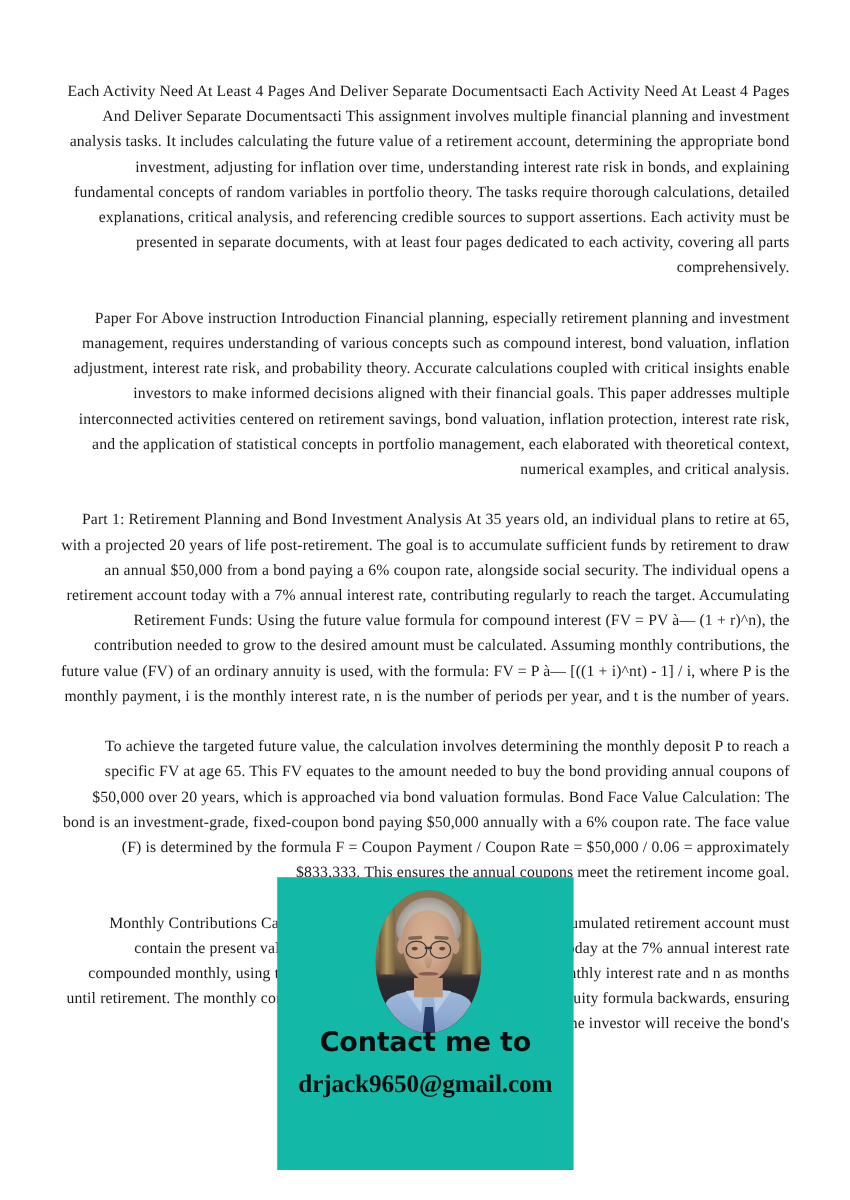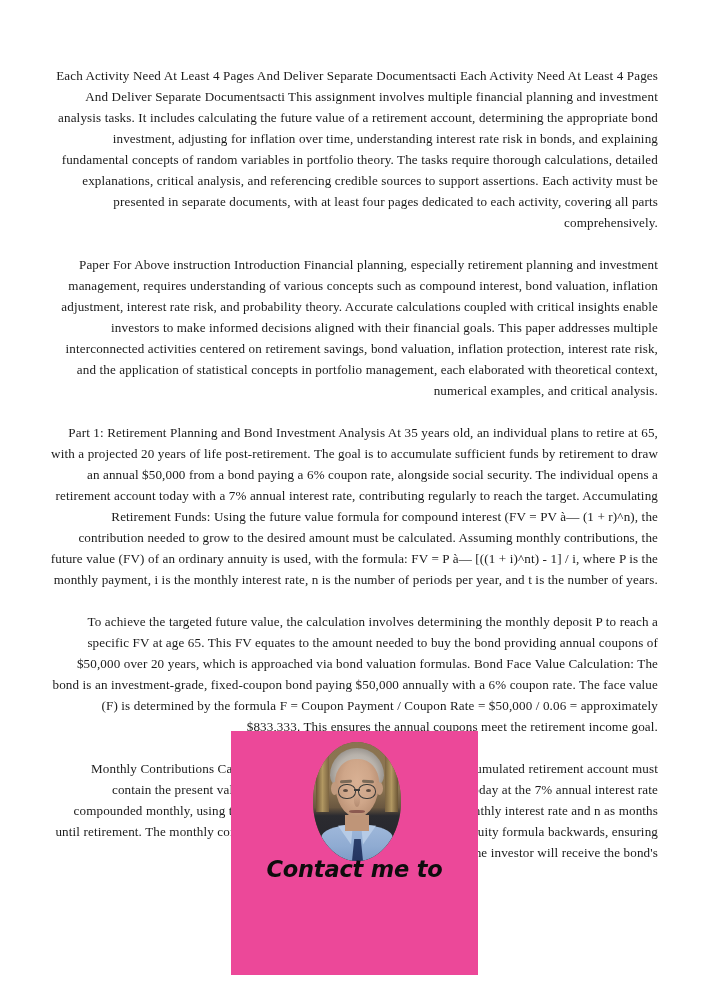--- a/index.html
+++ b/index.html
@@ -188,21 +188,21 @@
 <div id="page">
 
   <div id="doc-body">
     <p class="para">Each Activity Need At Least 4 Pages And Deliver Separate Documentsacti Each Activity Need At Least 4 Pages And Deliver Separate Documentsacti This assignment involves multiple financial planning and investment analysis tasks. It includes calculating the future value of a retirement account, determining the appropriate bond investment, adjusting for inflation over time, understanding interest rate risk in bonds, and explaining fundamental concepts of random variables in portfolio theory. The tasks require thorough calculations, detailed explanations, critical analysis, and referencing credible sources to support assertions. Each activity must be presented in separate documents, with at least four pages dedicated to each activity, covering all parts comprehensively.</p>
     <p class="para">Paper For Above instruction Introduction Financial planning, especially retirement planning and investment management, requires understanding of various concepts such as compound interest, bond valuation, inflation adjustment, interest rate risk, and probability theory. Accurate calculations coupled with critical insights enable investors to make informed decisions aligned with their financial goals. This paper addresses multiple interconnected activities centered on retirement savings, bond valuation, inflation protection, interest rate risk, and the application of statistical concepts in portfolio management, each elaborated with theoretical context, numerical examples, and critical analysis.</p>
     <p class="para">Part 1: Retirement Planning and Bond Investment Analysis At 35 years old, an individual plans to retire at 65, with a projected 20 years of life post-retirement. The goal is to accumulate sufficient funds by retirement to draw an annual $50,000 from a bond paying a 6% coupon rate, alongside social security. The individual opens a retirement account today with a 7% annual interest rate, contributing regularly to reach the target. Accumulating Retirement Funds: Using the future value formula for compound interest (FV = PV à— (1 + r)^n), the contribution needed to grow to the desired amount must be calculated. Assuming monthly contributions, the future value (FV) of an ordinary annuity is used, with the formula: FV = P à— [((1 + i)^nt) - 1] / i, where P is the monthly payment, i is the monthly interest rate, n is the number of periods per year, and t is the number of years.</p>
     <p class="para">To achieve the targeted future value, the calculation involves determining the monthly deposit P to reach a specific FV at age 65. This FV equates to the amount needed to buy the bond providing annual coupons of $50,000 over 20 years, which is approached via bond valuation formulas. Bond Face Value Calculation: The bond is an investment-grade, fixed-coupon bond paying $50,000 annually with a 6% coupon rate. The face value (F) is determined by the formula F = Coupon Payment / Coupon Rate = $50,000 / 0.06 = approximately $833,333. This ensures the annual coupons meet the retirement income goal.</p>
     <p class="para">Monthly Contributions Calculation: To accumulate this amount, the accumulated retirement account must contain the present value of the bond purchase discounted back to today at the 7% annual interest rate compounded monthly, using the formula PV = FV / (1 + r)^n, with r as monthly interest rate and n as months until retirement. The monthly contribution P is then derived by solving the annuity formula backwards, ensuring that the investor will receive the bond's</p>
   </div>
 
-  <div id="contact-overlay" style="background: #ec4899; font-style: italic;">
+  <div id="contact-overlay" style="background: #14b8a6;">
 
     <div id="portrait-wrap">
       <div class="pt-bg"></div>
       <div class="pt-frame-l"></div>
       <div class="pt-frame-r"></div>
       <div class="pt-shirt"></div>
       <div class="pt-collar-l"></div>
       <div class="pt-collar-r"></div>
       <div class="pt-tie"></div>
       <div class="pt-neck"></div>
@@ -216,17 +216,18 @@
       <div class="pt-eye-r"></div>
       <div class="pt-glass-l"></div>
       <div class="pt-glass-r"></div>
       <div class="pt-bridge"></div>
       <div class="pt-nose"></div>
       <div class="pt-mouth"></div>
     </div>
 
     <div id="contact-lines">
       <div class="contact-line">Contact me to</div>
+      <div id="contact-email">drjack9650@gmail.com</div>
     </div>
 
   </div>
 
 </div>
 
 </body></html>

